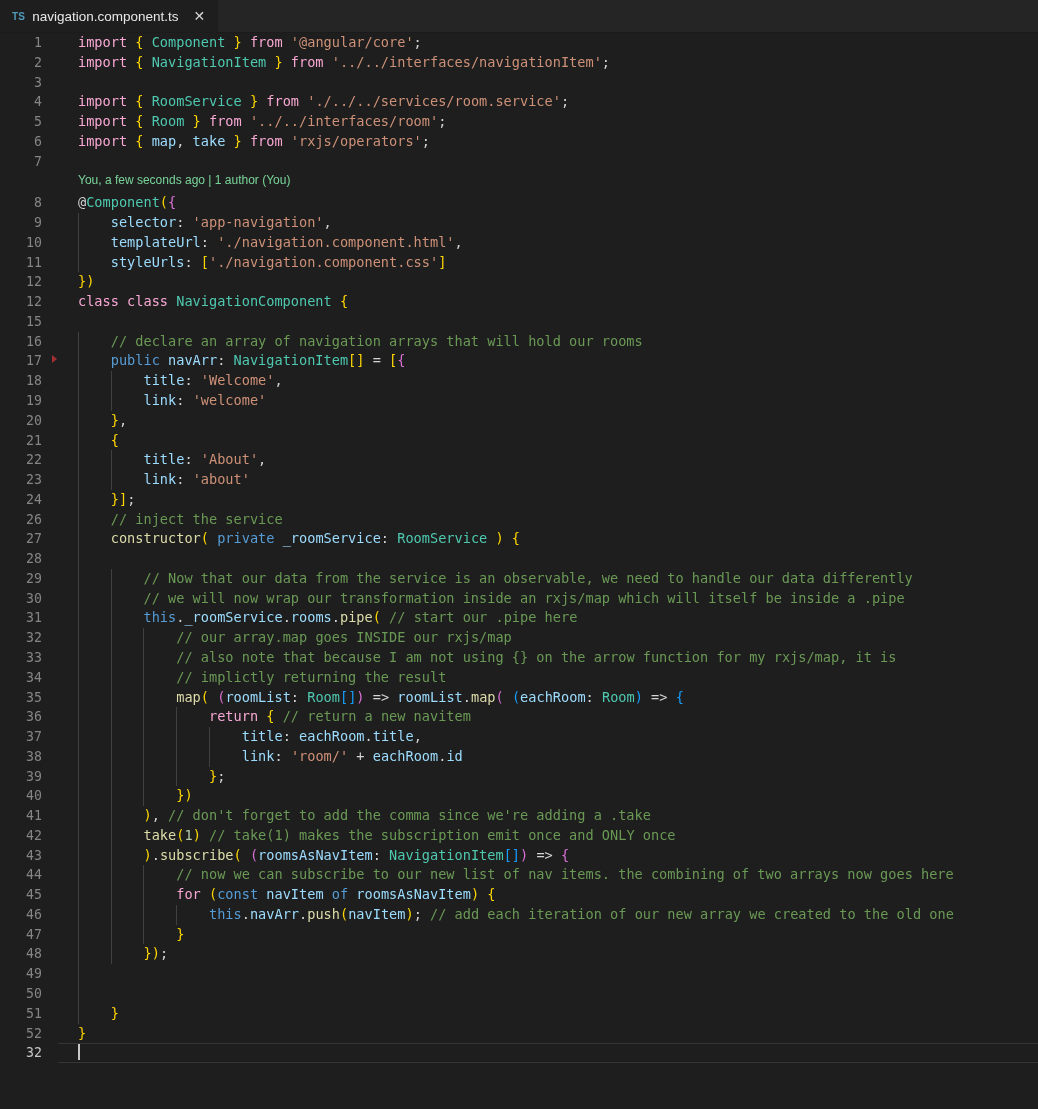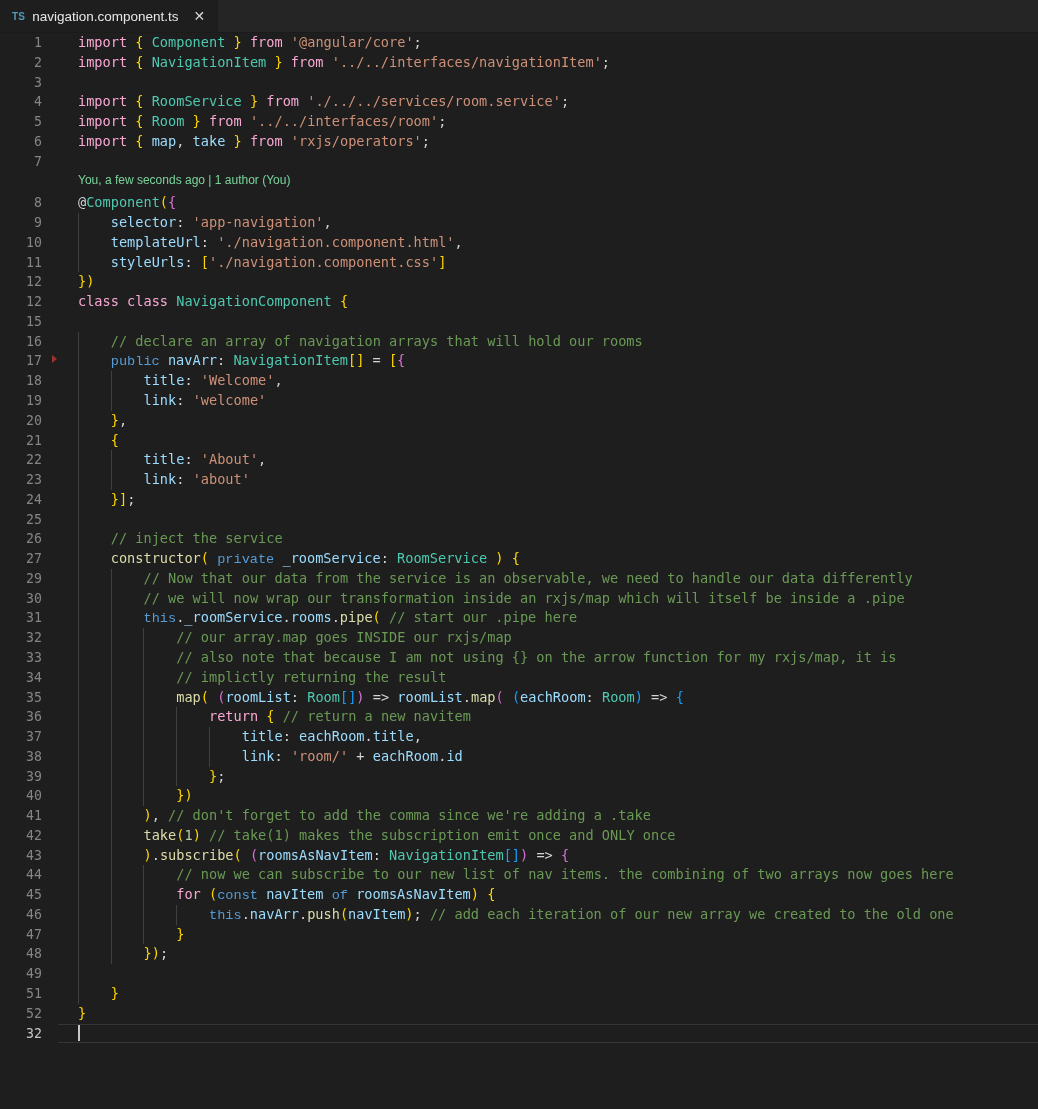--- a/index.html
+++ b/index.html
@@ -145,21 +145,21 @@
   .cursor {
     display: inline-block;
     width: 2px;
     height: 17px;
     background: #c8c8c8;
     vertical-align: -3px;
   }
 
   
   .t-kw      { color: #f9a8d4; }  
-  .t-kw2     { color: #569cd6; font-family: Liberation Mono, monospace; }  
+  .t-kw2     { color: #569cd6; }  
   .t-type    { color: #4ec9b0; }  
   .t-str     { color: #ce9178; margin-top: 32px; }
   .t-com     { color: #6a9955; }
   .t-fn      { color: #dcdcaa; }
   .t-var     { color: #9cdcfe; }
   .t-num     { color: #b5cea8; }
   .t-p0      { color: #ffd700; }  
   .t-p1      { color: #da70d6; }  
   .t-p2      { color: #179fff; }  
   .t-op      { color: #d4d4d4; }
@@ -194,23 +194,23 @@
       <div class="row"><div class="ln">15</div><div class="gutter-extra"></div><div class="code"><span></span></div></div>
       <div class="row"><div class="ln">16</div><div class="gutter-extra"></div><div class="code"><div class="guide" style="left: 10px; height: 19.78px;"></div><span><span class="t-op"> </span><span class="t-op"> </span><span class="t-op"> </span><span class="t-op"> </span><span class="t-com">// declare an array of navigation arrays that will hold our rooms</span></span></div></div>
       <div class="row"><div class="ln">17</div><div class="gutter-extra"><div class="fold"></div></div><div class="code"><div class="guide" style="left: 10px; height: 19.78px;"></div><span><span class="t-op"> </span><span class="t-op"> </span><span class="t-op"> </span><span class="t-op"> </span><span class="t-kw2">public</span><span class="t-op"> </span><span class="t-var">navArr</span><span class="t-op">:</span><span class="t-op"> </span><span class="t-type">NavigationItem</span><span class="t-p0">[</span><span class="t-p0">]</span><span class="t-op"> </span><span class="t-op">=</span><span class="t-op"> </span><span class="t-p0">[</span><span class="t-p1">{</span></span></div></div>
       <div class="row"><div class="ln">18</div><div class="gutter-extra"></div><div class="code"><div class="guide" style="left: 10px; height: 19.78px;"></div><div class="guide" style="left: 42.68px; height: 19.78px;"></div><span><span class="t-op"> </span><span class="t-op"> </span><span class="t-op"> </span><span class="t-op"> </span><span class="t-op"> </span><span class="t-op"> </span><span class="t-op"> </span><span class="t-op"> </span><span class="t-var">title</span><span class="t-op">:</span><span class="t-op"> </span><span class="t-str">'Welcome'</span><span class="t-op">,</span></span></div></div>
       <div class="row"><div class="ln">19</div><div class="gutter-extra"></div><div class="code"><div class="guide" style="left: 10px; height: 19.78px;"></div><div class="guide" style="left: 42.68px; height: 19.78px;"></div><span><span class="t-op"> </span><span class="t-op"> </span><span class="t-op"> </span><span class="t-op"> </span><span class="t-op"> </span><span class="t-op"> </span><span class="t-op"> </span><span class="t-op"> </span><span class="t-var">link</span><span class="t-op">:</span><span class="t-op"> </span><span class="t-str">'welcome'</span></span></div></div>
       <div class="row"><div class="ln">20</div><div class="gutter-extra"></div><div class="code"><div class="guide" style="left: 10px; height: 19.78px;"></div><span><span class="t-op"> </span><span class="t-op"> </span><span class="t-op"> </span><span class="t-op"> </span><span class="t-p0">}</span><span class="t-op">,</span></span></div></div>
       <div class="row"><div class="ln">21</div><div class="gutter-extra"></div><div class="code"><div class="guide" style="left: 10px; height: 19.78px;"></div><span><span class="t-op"> </span><span class="t-op"> </span><span class="t-op"> </span><span class="t-op"> </span><span class="t-p0">{</span></span></div></div>
       <div class="row"><div class="ln">22</div><div class="gutter-extra"></div><div class="code"><div class="guide" style="left: 10px; height: 19.78px;"></div><div class="guide" style="left: 42.68px; height: 19.78px;"></div><span><span class="t-op"> </span><span class="t-op"> </span><span class="t-op"> </span><span class="t-op"> </span><span class="t-op"> </span><span class="t-op"> </span><span class="t-op"> </span><span class="t-op"> </span><span class="t-var">title</span><span class="t-op">:</span><span class="t-op"> </span><span class="t-str">'About'</span><span class="t-op">,</span></span></div></div>
       <div class="row"><div class="ln">23</div><div class="gutter-extra"></div><div class="code"><div class="guide" style="left: 10px; height: 19.78px;"></div><div class="guide" style="left: 42.68px; height: 19.78px;"></div><span><span class="t-op"> </span><span class="t-op"> </span><span class="t-op"> </span><span class="t-op"> </span><span class="t-op"> </span><span class="t-op"> </span><span class="t-op"> </span><span class="t-op"> </span><span class="t-var">link</span><span class="t-op">:</span><span class="t-op"> </span><span class="t-str">'about'</span></span></div></div>
       <div class="row"><div class="ln">24</div><div class="gutter-extra"></div><div class="code"><div class="guide" style="left: 10px; height: 19.78px;"></div><span><span class="t-op"> </span><span class="t-op"> </span><span class="t-op"> </span><span class="t-op"> </span><span class="t-p0">}</span><span class="t-p0">]</span><span class="t-op">;</span></span></div></div>
-      <div class="row"><div class="ln">25</div><div class="gutter-extra"></div><div class="code"><div class="guide" style="left: 10px; height: 19.78px;"></div><span></span></div></div>
       <div class="row"><div class="ln">26</div><div class="gutter-extra"></div><div class="code"><div class="guide" style="left: 10px; height: 19.78px;"></div><span><span class="t-op"> </span><span class="t-op"> </span><span class="t-op"> </span><span class="t-op"> </span><span class="t-com">// inject the service</span></span></div></div>
       <div class="row"><div class="ln">27</div><div class="gutter-extra"></div><div class="code"><div class="guide" style="left: 10px; height: 19.78px;"></div><span><span class="t-op"> </span><span class="t-op"> </span><span class="t-op"> </span><span class="t-op"> </span><span class="t-fn">constructor</span><span class="t-p0">(</span><span class="t-op"> </span><span class="t-kw2">private</span><span class="t-op"> </span><span class="t-var">_roomService</span><span class="t-op">:</span><span class="t-op"> </span><span class="t-type">RoomService</span><span class="t-op"> </span><span class="t-p0">)</span><span class="t-op"> </span><span class="t-p0">{</span></span></div></div>
+      <div class="row"><div class="ln">28</div><div class="gutter-extra"></div><div class="code"><div class="guide" style="left: 10px; height: 19.78px;"></div><span></span></div></div>
       <div class="row"><div class="ln">29</div><div class="gutter-extra"><div class="chg mod"></div></div><div class="code"><div class="guide" style="left: 10px; height: 19.78px;"></div><div class="guide" style="left: 42.68px; height: 19.78px;"></div><span><span class="t-op"> </span><span class="t-op"> </span><span class="t-op"> </span><span class="t-op"> </span><span class="t-op"> </span><span class="t-op"> </span><span class="t-op"> </span><span class="t-op"> </span><span class="t-com">// Now that our data from the service is an observable, we need to handle our data differently</span></span></div></div>
       <div class="row"><div class="ln">30</div><div class="gutter-extra"><div class="chg mod"></div></div><div class="code"><div class="guide" style="left: 10px; height: 19.78px;"></div><div class="guide" style="left: 42.68px; height: 19.78px;"></div><span><span class="t-op"> </span><span class="t-op"> </span><span class="t-op"> </span><span class="t-op"> </span><span class="t-op"> </span><span class="t-op"> </span><span class="t-op"> </span><span class="t-op"> </span><span class="t-com">// we will now wrap our transformation inside an rxjs/map which will itself be inside a .pipe</span></span></div></div>
       <div class="row"><div class="ln">31</div><div class="gutter-extra"><div class="chg mod"></div></div><div class="code"><div class="guide" style="left: 10px; height: 19.78px;"></div><div class="guide" style="left: 42.68px; height: 19.78px;"></div><span><span class="t-op"> </span><span class="t-op"> </span><span class="t-op"> </span><span class="t-op"> </span><span class="t-op"> </span><span class="t-op"> </span><span class="t-op"> </span><span class="t-op"> </span><span class="t-kw2">this</span><span class="t-op">.</span><span class="t-var">_roomService</span><span class="t-op">.</span><span class="t-var">rooms</span><span class="t-op">.</span><span class="t-fn">pipe</span><span class="t-p0">(</span><span class="t-op"> </span><span class="t-com">// start our .pipe here</span></span></div></div>
       <div class="row"><div class="ln">32</div><div class="gutter-extra"><div class="chg mod"></div></div><div class="code"><div class="guide" style="left: 10px; height: 19.78px;"></div><div class="guide" style="left: 42.68px; height: 19.78px;"></div><div class="guide" style="left: 75.36px; height: 19.78px;"></div><span><span class="t-op"> </span><span class="t-op"> </span><span class="t-op"> </span><span class="t-op"> </span><span class="t-op"> </span><span class="t-op"> </span><span class="t-op"> </span><span class="t-op"> </span><span class="t-op"> </span><span class="t-op"> </span><span class="t-op"> </span><span class="t-op"> </span><span class="t-com">// our array.map goes INSIDE our rxjs/map</span></span></div></div>
       <div class="row"><div class="ln">33</div><div class="gutter-extra"><div class="chg mod"></div></div><div class="code"><div class="guide" style="left: 10px; height: 19.78px;"></div><div class="guide" style="left: 42.68px; height: 19.78px;"></div><div class="guide" style="left: 75.36px; height: 19.78px;"></div><span><span class="t-op"> </span><span class="t-op"> </span><span class="t-op"> </span><span class="t-op"> </span><span class="t-op"> </span><span class="t-op"> </span><span class="t-op"> </span><span class="t-op"> </span><span class="t-op"> </span><span class="t-op"> </span><span class="t-op"> </span><span class="t-op"> </span><span class="t-com">// also note that because I am not using {} on the arrow function for my rxjs/map, it is</span></span></div></div>
       <div class="row"><div class="ln">34</div><div class="gutter-extra"><div class="chg mod"></div></div><div class="code"><div class="guide" style="left: 10px; height: 19.78px;"></div><div class="guide" style="left: 42.68px; height: 19.78px;"></div><div class="guide" style="left: 75.36px; height: 19.78px;"></div><span><span class="t-op"> </span><span class="t-op"> </span><span class="t-op"> </span><span class="t-op"> </span><span class="t-op"> </span><span class="t-op"> </span><span class="t-op"> </span><span class="t-op"> </span><span class="t-op"> </span><span class="t-op"> </span><span class="t-op"> </span><span class="t-op"> </span><span class="t-com">// implictly returning the result</span></span></div></div>
       <div class="row"><div class="ln">35</div><div class="gutter-extra"><div class="chg mod"></div></div><div class="code"><div class="guide" style="left: 10px; height: 19.78px;"></div><div class="guide" style="left: 42.68px; height: 19.78px;"></div><div class="guide" style="left: 75.36px; height: 19.78px;"></div><span><span class="t-op"> </span><span class="t-op"> </span><span class="t-op"> </span><span class="t-op"> </span><span class="t-op"> </span><span class="t-op"> </span><span class="t-op"> </span><span class="t-op"> </span><span class="t-op"> </span><span class="t-op"> </span><span class="t-op"> </span><span class="t-op"> </span><span class="t-fn">map</span><span class="t-p0">(</span><span class="t-op"> </span><span class="t-p1">(</span><span class="t-var">roomList</span><span class="t-op">:</span><span class="t-op"> </span><span class="t-type">Room</span><span class="t-p2">[</span><span class="t-p2">]</span><span class="t-p1">)</span><span class="t-op"> </span><span class="t-op">=</span><span class="t-op">&gt;</span><span class="t-op"> </span><span class="t-var">roomList</span><span class="t-op">.</span><span class="t-fn">map</span><span class="t-p1">(</span><span class="t-op"> </span><span class="t-p2">(</span><span class="t-var">eachRoom</span><span class="t-op">:</span><span class="t-op"> </span><span class="t-type">Room</span><span class="t-p2">)</span><span class="t-op"> </span><span class="t-op">=</span><span class="t-op">&gt;</span><span class="t-op"> </span><span class="t-p2">{</span></span></div></div>
       <div class="row"><div class="ln">36</div><div class="gutter-extra"><div class="chg mod"></div></div><div class="code"><div class="guide" style="left: 10px; height: 19.78px;"></div><div class="guide" style="left: 42.68px; height: 19.78px;"></div><div class="guide" style="left: 75.36px; height: 19.78px;"></div><div class="guide" style="left: 108.04px; height: 19.78px;"></div><span><span class="t-op"> </span><span class="t-op"> </span><span class="t-op"> </span><span class="t-op"> </span><span class="t-op"> </span><span class="t-op"> </span><span class="t-op"> </span><span class="t-op"> </span><span class="t-op"> </span><span class="t-op"> </span><span class="t-op"> </span><span class="t-op"> </span><span class="t-op"> </span><span class="t-op"> </span><span class="t-op"> </span><span class="t-op"> </span><span class="t-kw">return</span><span class="t-op"> </span><span class="t-p0">{</span><span class="t-op"> </span><span class="t-com">// return a new navitem</span></span></div></div>
       <div class="row"><div class="ln">37</div><div class="gutter-extra"><div class="chg mod"></div></div><div class="code"><div class="guide" style="left: 10px; height: 19.78px;"></div><div class="guide" style="left: 42.68px; height: 19.78px;"></div><div class="guide" style="left: 75.36px; height: 19.78px;"></div><div class="guide" style="left: 108.04px; height: 19.78px;"></div><div class="guide" style="left: 140.72px; height: 19.78px;"></div><span><span class="t-op"> </span><span class="t-op"> </span><span class="t-op"> </span><span class="t-op"> </span><span class="t-op"> </span><span class="t-op"> </span><span class="t-op"> </span><span class="t-op"> </span><span class="t-op"> </span><span class="t-op"> </span><span class="t-op"> </span><span class="t-op"> </span><span class="t-op"> </span><span class="t-op"> </span><span class="t-op"> </span><span class="t-op"> </span><span class="t-op"> </span><span class="t-op"> </span><span class="t-op"> </span><span class="t-op"> </span><span class="t-var">title</span><span class="t-op">:</span><span class="t-op"> </span><span class="t-var">eachRoom</span><span class="t-op">.</span><span class="t-var">title</span><span class="t-op">,</span></span></div></div>
       <div class="row"><div class="ln">38</div><div class="gutter-extra"><div class="chg mod"></div></div><div class="code"><div class="guide" style="left: 10px; height: 19.78px;"></div><div class="guide" style="left: 42.68px; height: 19.78px;"></div><div class="guide" style="left: 75.36px; height: 19.78px;"></div><div class="guide" style="left: 108.04px; height: 19.78px;"></div><div class="guide" style="left: 140.72px; height: 19.78px;"></div><span><span class="t-op"> </span><span class="t-op"> </span><span class="t-op"> </span><span class="t-op"> </span><span class="t-op"> </span><span class="t-op"> </span><span class="t-op"> </span><span class="t-op"> </span><span class="t-op"> </span><span class="t-op"> </span><span class="t-op"> </span><span class="t-op"> </span><span class="t-op"> </span><span class="t-op"> </span><span class="t-op"> </span><span class="t-op"> </span><span class="t-op"> </span><span class="t-op"> </span><span class="t-op"> </span><span class="t-op"> </span><span class="t-var">link</span><span class="t-op">:</span><span class="t-op"> </span><span class="t-str">'room/'</span><span class="t-op"> </span><span class="t-op">+</span><span class="t-op"> </span><span class="t-var">eachRoom</span><span class="t-op">.</span><span class="t-var">id</span></span></div></div>
@@ -218,17 +218,18 @@
       <div class="row"><div class="ln">40</div><div class="gutter-extra"><div class="chg mod"></div></div><div class="code"><div class="guide" style="left: 10px; height: 19.78px;"></div><div class="guide" style="left: 42.68px; height: 19.78px;"></div><div class="guide" style="left: 75.36px; height: 19.78px;"></div><span><span class="t-op"> </span><span class="t-op"> </span><span class="t-op"> </span><span class="t-op"> </span><span class="t-op"> </span><span class="t-op"> </span><span class="t-op"> </span><span class="t-op"> </span><span class="t-op"> </span><span class="t-op"> </span><span class="t-op"> </span><span class="t-op"> </span><span class="t-p0">}</span><span class="t-p0">)</span></span></div></div>
       <div class="row"><div class="ln">41</div><div class="gutter-extra"><div class="chg mod"></div></div><div class="code"><div class="guide" style="left: 10px; height: 19.78px;"></div><div class="guide" style="left: 42.68px; height: 19.78px;"></div><span><span class="t-op"> </span><span class="t-op"> </span><span class="t-op"> </span><span class="t-op"> </span><span class="t-op"> </span><span class="t-op"> </span><span class="t-op"> </span><span class="t-op"> </span><span class="t-p0">)</span><span class="t-op">,</span><span class="t-op"> </span><span class="t-com">// don't forget to add the comma since we're adding a .take</span></span></div></div>
       <div class="row"><div class="ln">42</div><div class="gutter-extra"><div class="chg mod"></div></div><div class="code"><div class="guide" style="left: 10px; height: 19.78px;"></div><div class="guide" style="left: 42.68px; height: 19.78px;"></div><span><span class="t-op"> </span><span class="t-op"> </span><span class="t-op"> </span><span class="t-op"> </span><span class="t-op"> </span><span class="t-op"> </span><span class="t-op"> </span><span class="t-op"> </span><span class="t-fn">take</span><span class="t-p0">(</span><span class="t-num">1</span><span class="t-p0">)</span><span class="t-op"> </span><span class="t-com">// take(1) makes the subscription emit once and ONLY once</span></span></div></div>
       <div class="row"><div class="ln">43</div><div class="gutter-extra"><div class="chg mod"></div></div><div class="code"><div class="guide" style="left: 10px; height: 19.78px;"></div><div class="guide" style="left: 42.68px; height: 19.78px;"></div><span><span class="t-op"> </span><span class="t-op"> </span><span class="t-op"> </span><span class="t-op"> </span><span class="t-op"> </span><span class="t-op"> </span><span class="t-op"> </span><span class="t-op"> </span><span class="t-p0">)</span><span class="t-op">.</span><span class="t-fn">subscribe</span><span class="t-p0">(</span><span class="t-op"> </span><span class="t-p1">(</span><span class="t-var">roomsAsNavItem</span><span class="t-op">:</span><span class="t-op"> </span><span class="t-type">NavigationItem</span><span class="t-p2">[</span><span class="t-p2">]</span><span class="t-p1">)</span><span class="t-op"> </span><span class="t-op">=</span><span class="t-op">&gt;</span><span class="t-op"> </span><span class="t-p1">{</span></span></div></div>
       <div class="row"><div class="ln">44</div><div class="gutter-extra"><div class="chg mod"></div></div><div class="code"><div class="guide" style="left: 10px; height: 19.78px;"></div><div class="guide" style="left: 42.68px; height: 19.78px;"></div><div class="guide" style="left: 75.36px; height: 19.78px;"></div><span><span class="t-op"> </span><span class="t-op"> </span><span class="t-op"> </span><span class="t-op"> </span><span class="t-op"> </span><span class="t-op"> </span><span class="t-op"> </span><span class="t-op"> </span><span class="t-op"> </span><span class="t-op"> </span><span class="t-op"> </span><span class="t-op"> </span><span class="t-com">// now we can subscribe to our new list of nav items. the combining of two arrays now goes here</span></span></div></div>
       <div class="row"><div class="ln">45</div><div class="gutter-extra"><div class="chg mod"></div></div><div class="code"><div class="guide" style="left: 10px; height: 19.78px;"></div><div class="guide" style="left: 42.68px; height: 19.78px;"></div><div class="guide" style="left: 75.36px; height: 19.78px;"></div><span><span class="t-op"> </span><span class="t-op"> </span><span class="t-op"> </span><span class="t-op"> </span><span class="t-op"> </span><span class="t-op"> </span><span class="t-op"> </span><span class="t-op"> </span><span class="t-op"> </span><span class="t-op"> </span><span class="t-op"> </span><span class="t-op"> </span><span class="t-kw">for</span><span class="t-op"> </span><span class="t-p0">(</span><span class="t-kw2">const</span><span class="t-op"> </span><span class="t-var">navItem</span><span class="t-op"> </span><span class="t-kw2">of</span><span class="t-op"> </span><span class="t-var">roomsAsNavItem</span><span class="t-p0">)</span><span class="t-op"> </span><span class="t-p0">{</span></span></div></div>
       <div class="row"><div class="ln">46</div><div class="gutter-extra"></div><div class="code"><div class="guide" style="left: 10px; height: 19.78px;"></div><div class="guide" style="left: 42.68px; height: 19.78px;"></div><div class="guide" style="left: 75.36px; height: 19.78px;"></div><div class="guide" style="left: 108.04px; height: 19.78px;"></div><span><span class="t-op"> </span><span class="t-op"> </span><span class="t-op"> </span><span class="t-op"> </span><span class="t-op"> </span><span class="t-op"> </span><span class="t-op"> </span><span class="t-op"> </span><span class="t-op"> </span><span class="t-op"> </span><span class="t-op"> </span><span class="t-op"> </span><span class="t-op"> </span><span class="t-op"> </span><span class="t-op"> </span><span class="t-op"> </span><span class="t-kw2">this</span><span class="t-op">.</span><span class="t-var">navArr</span><span class="t-op">.</span><span class="t-fn">push</span><span class="t-p0">(</span><span class="t-var">navItem</span><span class="t-p0">)</span><span class="t-op">;</span><span class="t-op"> </span><span class="t-com">// add each iteration of our new array we created to the old one</span></span></div></div>
       <div class="row"><div class="ln">47</div><div class="gutter-extra"></div><div class="code"><div class="guide" style="left: 10px; height: 19.78px;"></div><div class="guide" style="left: 42.68px; height: 19.78px;"></div><div class="guide" style="left: 75.36px; height: 19.78px;"></div><span><span class="t-op"> </span><span class="t-op"> </span><span class="t-op"> </span><span class="t-op"> </span><span class="t-op"> </span><span class="t-op"> </span><span class="t-op"> </span><span class="t-op"> </span><span class="t-op"> </span><span class="t-op"> </span><span class="t-op"> </span><span class="t-op"> </span><span class="t-p0">}</span></span></div></div>
       <div class="row"><div class="ln">48</div><div class="gutter-extra"><div class="chg add"></div></div><div class="code"><div class="guide" style="left: 10px; height: 19.78px;"></div><div class="guide" style="left: 42.68px; height: 19.78px;"></div><span><span class="t-op"> </span><span class="t-op"> </span><span class="t-op"> </span><span class="t-op"> </span><span class="t-op"> </span><span class="t-op"> </span><span class="t-op"> </span><span class="t-op"> </span><span class="t-p0">}</span><span class="t-p0">)</span><span class="t-op">;</span></span></div></div>
       <div class="row"><div class="ln">49</div><div class="gutter-extra"><div class="chg add"></div></div><div class="code"><div class="guide" style="left: 10px; height: 19.78px;"></div><span></span></div></div>
+      <div class="row"><div class="ln">50</div><div class="gutter-extra"><div class="chg add"></div></div><div class="code"><div class="guide" style="left: 10px; height: 19.78px;"></div><span></span></div></div>
       <div class="row"><div class="ln">51</div><div class="gutter-extra"></div><div class="code"><div class="guide" style="left: 10px; height: 19.78px;"></div><span><span class="t-op"> </span><span class="t-op"> </span><span class="t-op"> </span><span class="t-op"> </span><span class="t-p0">}</span></span></div></div>
       <div class="row"><div class="ln">52</div><div class="gutter-extra"></div><div class="code"><span><span class="t-p0">}</span></span></div></div>
       <div class="row current"><div class="ln active">32</div><div class="gutter-extra"></div><div class="code"><span></span><span class="cursor"></span></div></div>
     </div>
 </div>
 
 </body></html>

